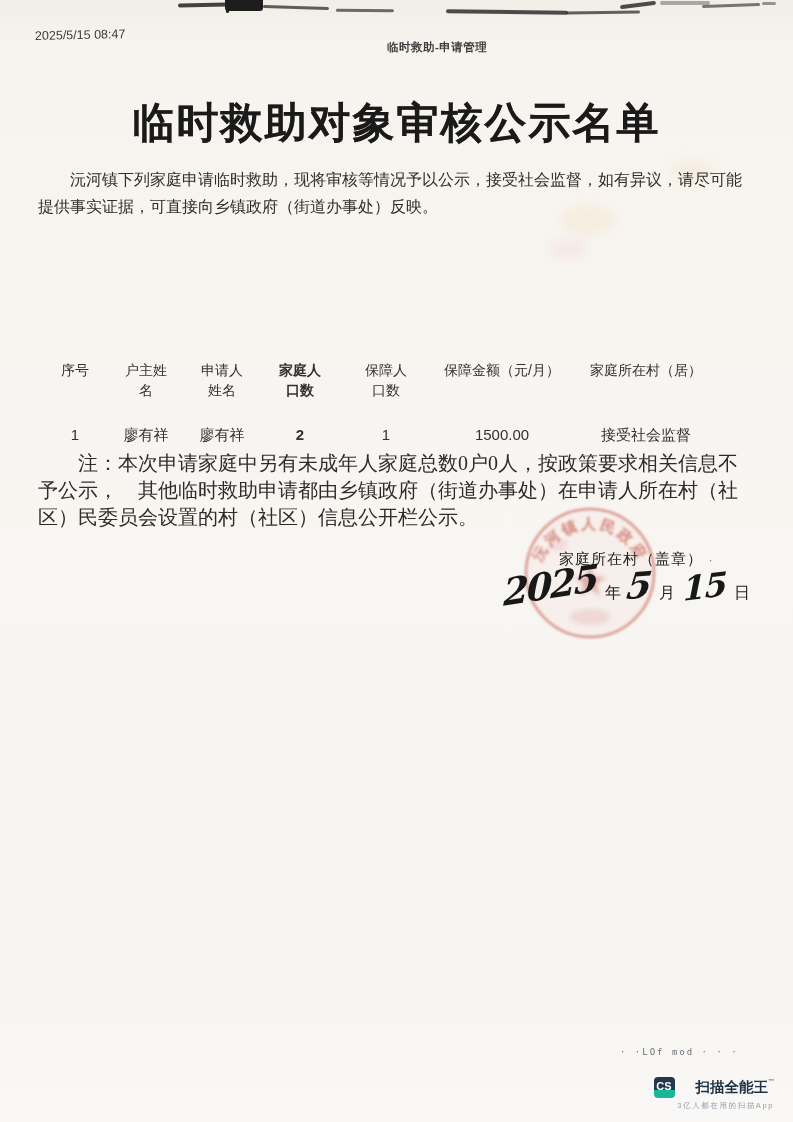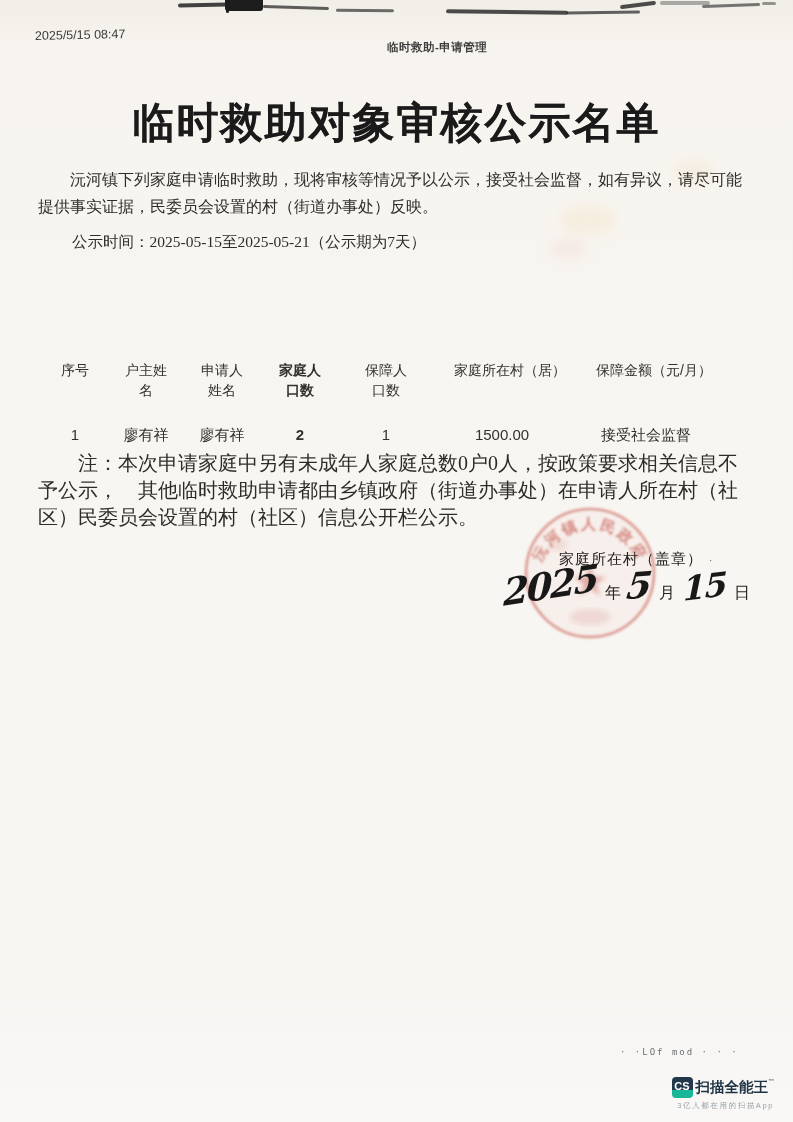--- a/index.html
+++ b/index.html
@@ -73,21 +73,21 @@
   .hy{font-size:37px;transform:rotate(-9deg) skewX(-10deg);letter-spacing:-2px;}
   .hm{font-size:36px;transform:rotate(-5deg) skewX(-12deg);margin-left:6px;}
   .hd{font-size:33px;transform:rotate(-7deg) skewX(-8deg);margin-left:8px;letter-spacing:-1px;}
   .unit{font-size:16px;margin-left:7px;}
 
   
   .frag{position:absolute;left:620px;top:1047px;font-family:"DejaVu Sans Mono","Liberation Mono",monospace;
       font-size:9px;color:#3c4148;letter-spacing:2px;filter:blur(.4px);opacity:.75;}
   .wm{position:absolute;left:648px;top:1077px;width:126px;text-align:right;
       font-family:"Liberation Sans","DejaVu Sans",sans-serif;}
-  .wm-top{display:flex;justify-content:flex-end;align-items:center;gap:3px;}
+  .wm-top{display:flex;justify-content:flex-end;align-items:center;gap:21px;}
   .cs-icon{width:21px;height:21px;border-radius:4px;
       background:linear-gradient(180deg,#22374b 0%,#23394d 62%,#17b797 63%,#17b797 100%);
       color:#fff;font-size:11px;font-weight:700;display:flex;align-items:center;
       justify-content:center;padding-bottom:3px;box-sizing:border-box;}
   .cs-name{font-size:14.5px;font-weight:700;color:#1e3245;}
   .cs-tm{font-size:6px;color:#1e3245;vertical-align:top;opacity:.7;}
   .cs-tag{margin-top:3px;font-size:7.5px;letter-spacing:1.6px;color:#98a0a8;white-space:nowrap;}
 </style>
 </head>
 <body>
@@ -107,36 +107,35 @@
   <div class="mark m10"></div>
   <div class="smudge s1"></div>
   <div class="smudge s2"></div>
   <div class="smudge s3"></div>
 
   <div class="ts">2025/5/15 08:47</div>
   <div class="hdrc">临时救助-申请管理</div>
 
   <h1 class="title">临时救助对象审核公示名单</h1>
 
-  <p class="intro">沅河镇下列家庭申请临时救助，现将审核等情况予以公示，接受社会监督，如有异议，请尽可能提供事实证据，民委员会设置的村（街道办事处）反映。</p>
-  <p class="pline pub">公示时间：2025-05-15至2025-05-21（公示期为7天）</p>
+  <p class="intro">沅河镇下列家庭申请临时救助，现将审核等情况予以公示，接受社会监督，如有异议，请尽可能提供事实证据，可直接向乡镇政府（街道办事处）反映。</p>
 
   <div class="tbl">
     <div class="trow thead">
       <div class="tc c0">序号</div>
       <div class="tc c1">户主姓
 名</div>
       <div class="tc c2">申请人
 姓名</div>
       <div class="tc c3">家庭人
 口数</div>
       <div class="tc c4">保障人
 口数</div>
+      <div class="tc c5">保障金额（元/月）</div>
       <div class="tc c6">家庭所在村（居）</div>
-      <div class="tc c5">保障金额（元/月）</div>
     </div>
     <div class="trow tbody">
       <div class="tc c0">1</div>
       <div class="tc c1">廖有祥</div>
       <div class="tc c2">廖有祥</div>
       <div class="tc c3">2</div>
       <div class="tc c4">1</div>
       <div class="tc c5">1500.00</div>
       <div class="tc c6">接受社会监督</div>
     </div>

